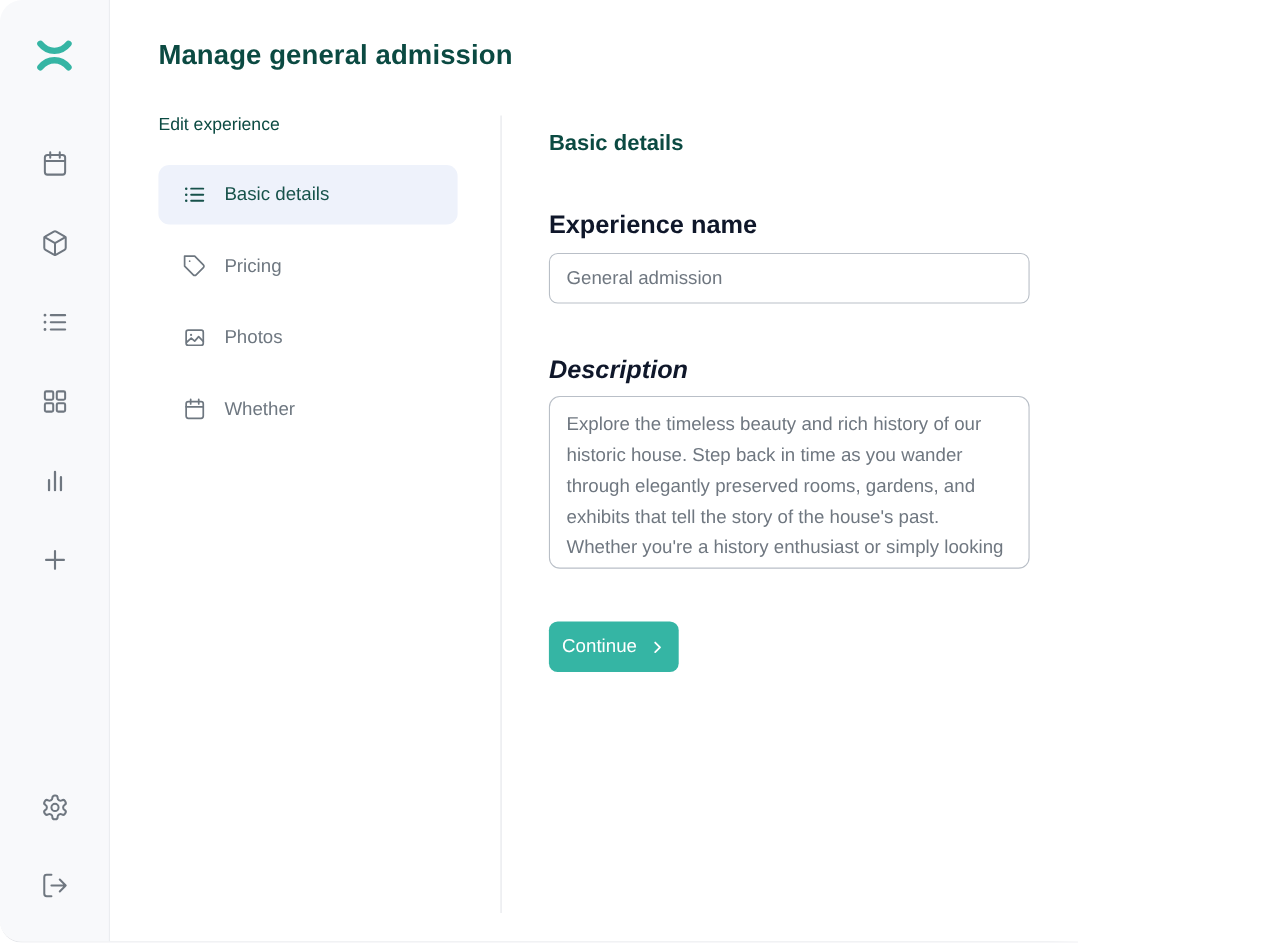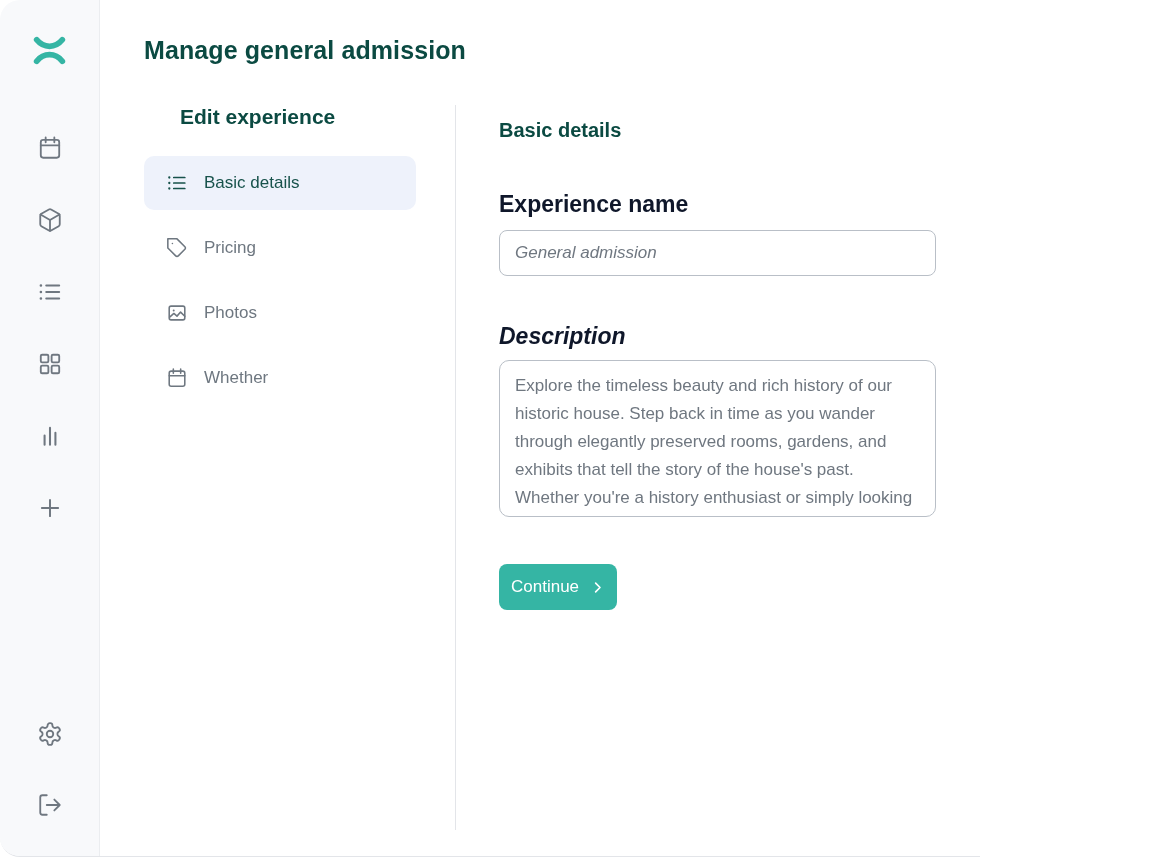--- a/index.html
+++ b/index.html
@@ -29,21 +29,21 @@
     display:flex; align-items:center; justify-content:center;
   }
   .icon-btn svg { width:26px; height:26px; display:block; }
   .side-bottom { margin-top:auto; display:flex; flex-direction:column; gap:45px; }
   
   .main { flex:1; display:flex; flex-direction:column; padding:36px 44px 26px 44px; min-width:0; }
   .page-title { font-size:25px; font-weight:700; color:#0b4a42; letter-spacing:.1px; margin-bottom:40px; }
   .content { display:flex; flex:1; min-height:0; }
   
   .subnav { width:312px; flex:0 0 312px; border-right:1px solid #e3e5e9; }
-  .subnav-heading { font-size:21px; font-weight:700; color:#0b4a42; margin-bottom:27px;margin-left:36px; }
+  .subnav-heading { font-size:16px; font-weight:400; color:#0b4a42; margin-bottom:27px; }
   .subnav-item {
     display:flex; align-items:center; gap:16px;
     width:272px; height:54px;
     padding-left:22px; margin-bottom:11px;
     border-radius:10px;
     color:#6e7780; font-size:17px;
     cursor:pointer;
   }
   .subnav-item svg { width:22px; height:22px; flex:0 0 22px; }
   .subnav-item.active { background:#eef2fb; color:#17524b; font-weight:500; }
@@ -52,21 +52,21 @@
   .form-heading { font-size:20px; font-weight:700; color:#0b4a42; }
   .field-label { display:block; font-size:23px; font-weight:600; color:#0f172a; }
   .mt-xl { margin-top:49px; }
   .mt-lg { margin-top:47px;font-style:italic; }
   .text-input {
     margin-top:12px;
     width:100%; height:46px;
     border:1px solid #b9bfc7; border-radius:8px;
     padding:12px 15px;
     font-size:17px; color:#6f7780;
-    background:#fff; outline:none;font-style:italic;
+    background:#fff; outline:none;
   }
   .textarea {
     margin-top:10px;
     width:100%; height:157px;
     border:1px solid #b9bfc7; border-radius:10px;
     padding:11px 15px;
     font-size:17px; line-height:28px; color:#6f7780;
     background:#fff; outline:none; resize:none;
     overflow:hidden;
   }

